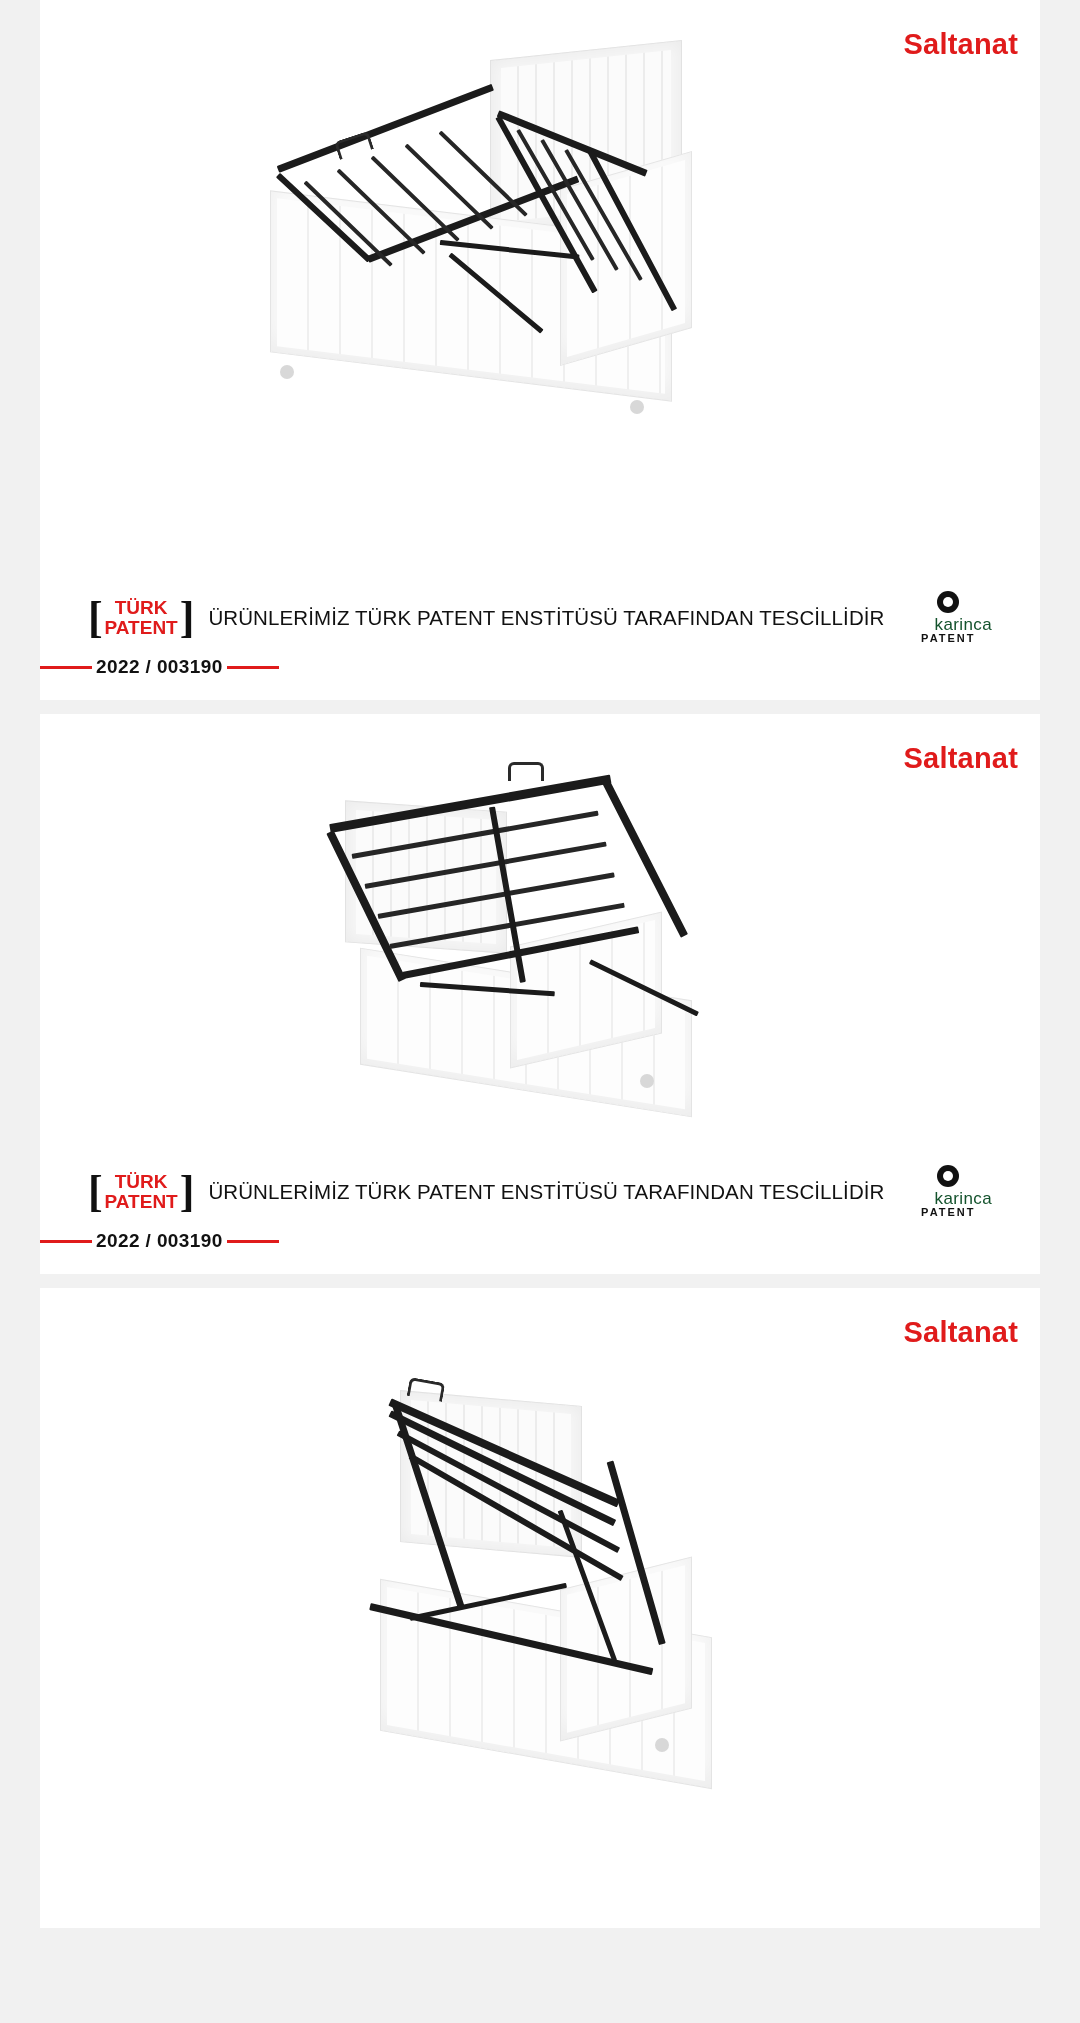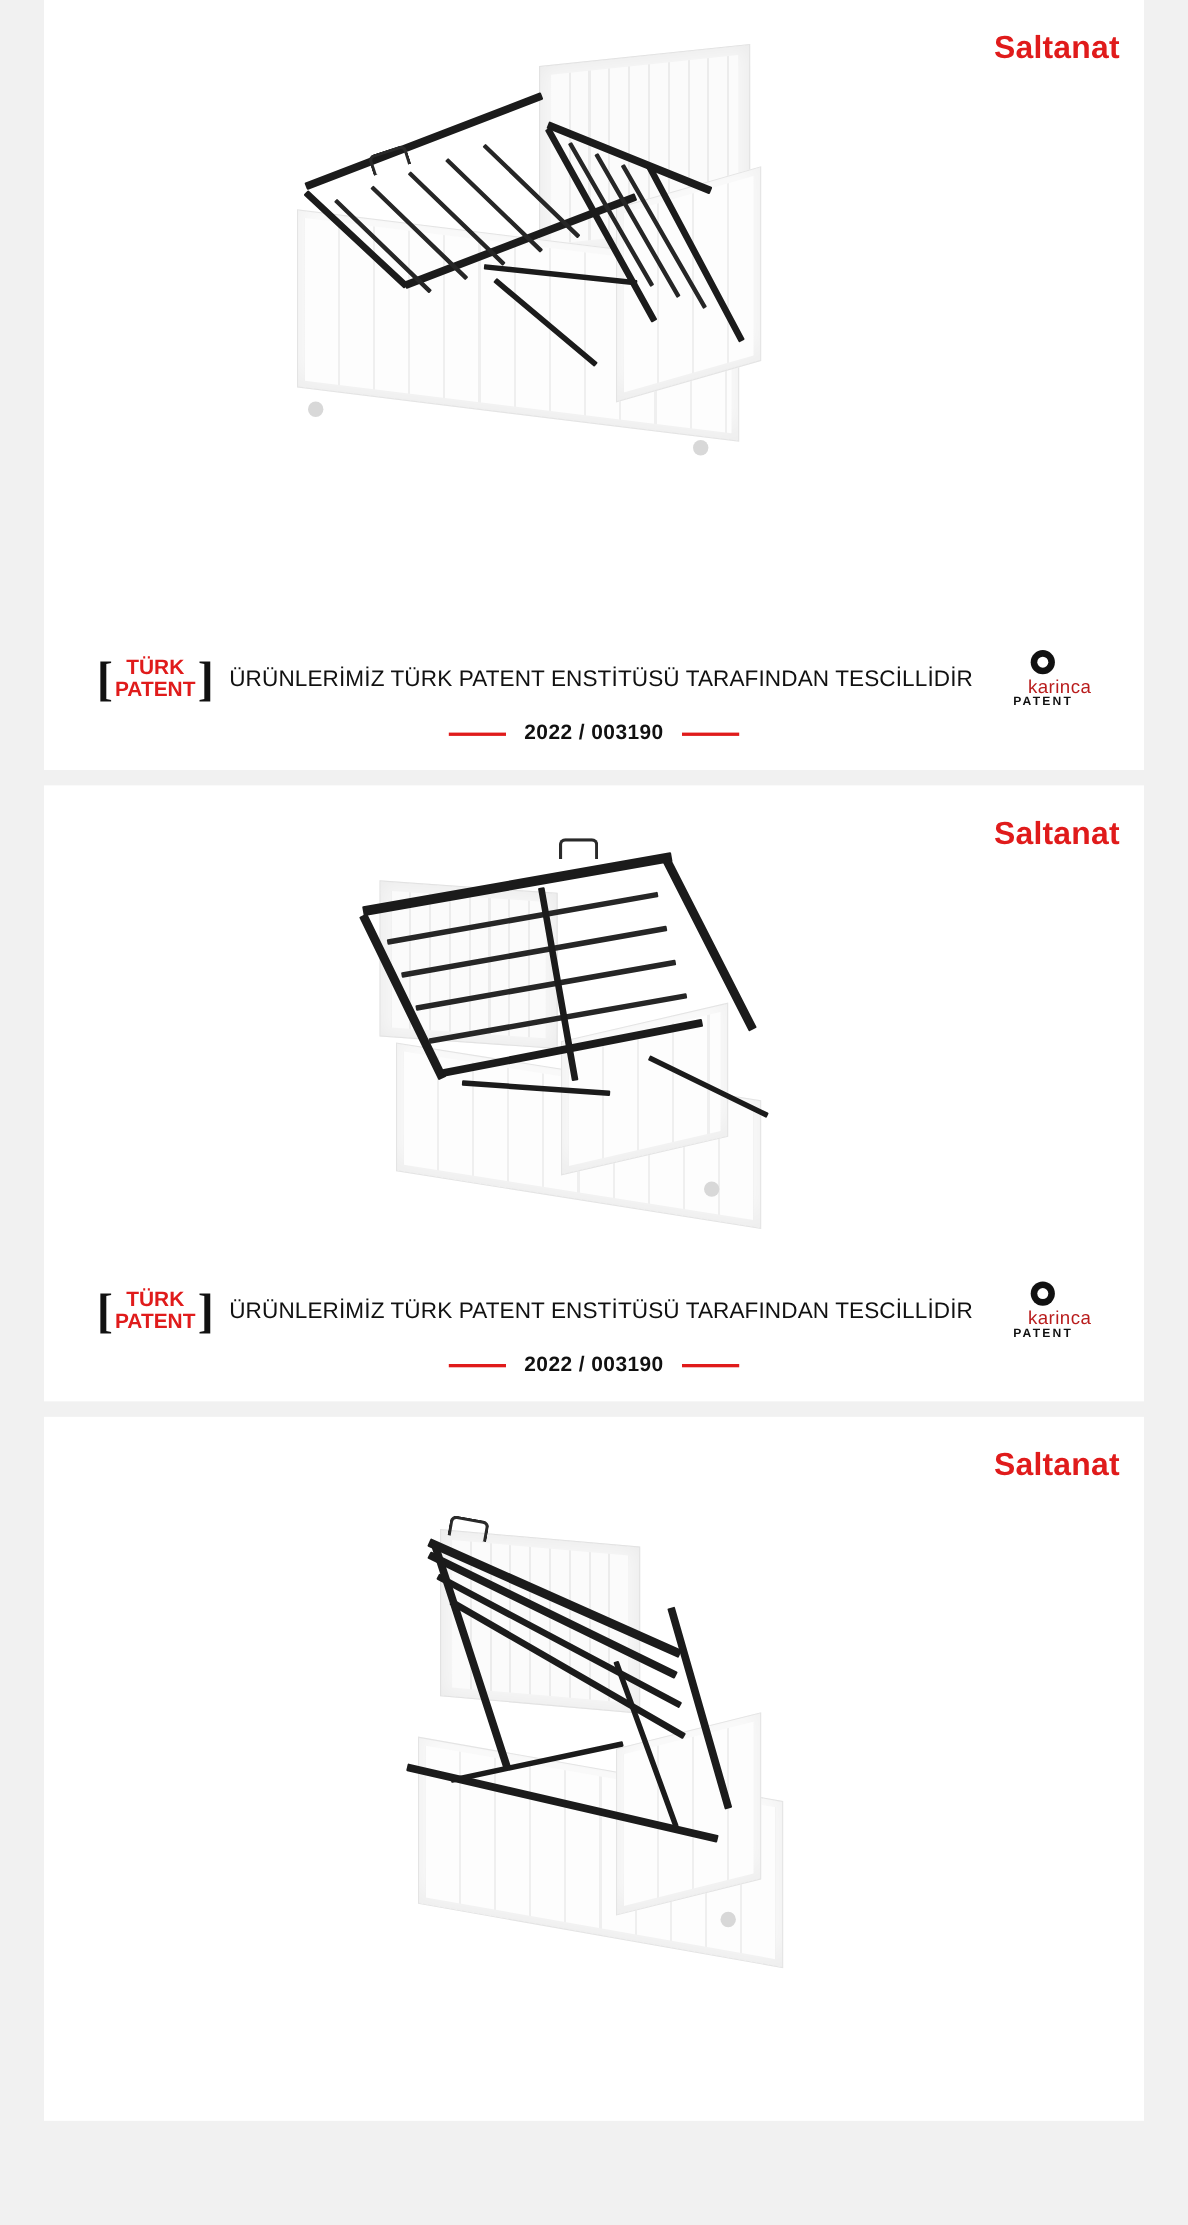--- a/index.html
+++ b/index.html
@@ -159,31 +159,30 @@
     margin-bottom: 3px;
   }
   .ant-badge::after {
     content: "";
     position: absolute;
     left: 6px; top: 6px;
     width: 10px; height: 10px;
     border-radius: 50%;
     background: #fff;
   }
-  .karinca-name { font-size: 17px; color: #b91c1c; letter-spacing: 0.4px; padding-left: 30px; }
+  .karinca-name { font-size: 17px; color: #14532d; letter-spacing: 0.4px; padding-left: 30px; }
   .karinca-sub { font-size: 11px; color: #111; font-weight: bold; letter-spacing: 2px; }
 
   .patent-no {
     position: absolute;
     left: 0; right: 0;
     bottom: 22px;
     display: flex;
     align-items: center;
-    justify-content: center;
-    gap: 17px;
+    gap: 4px;
   }
   .rule { width: 52px; height: 3px; background: #e01b1b; }
   .patent-no-text {
     font-size: 19px;
     font-weight: bold;
     color: #111;
     letter-spacing: 0.4px;
   }
 </style>
 </head>

